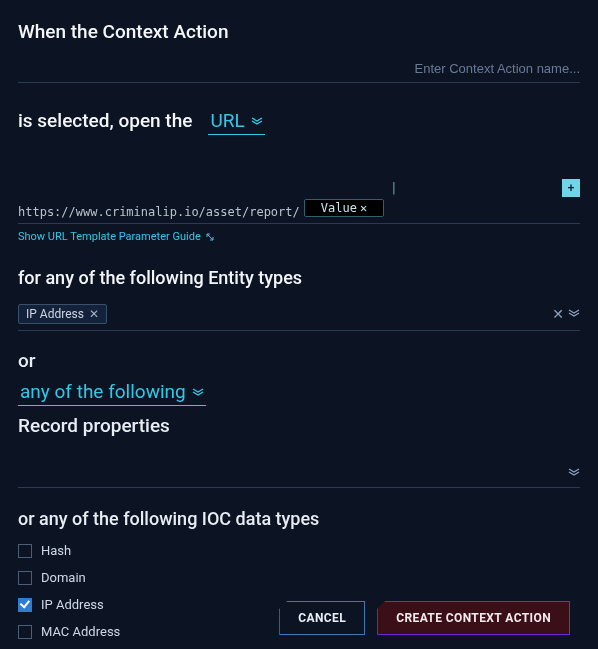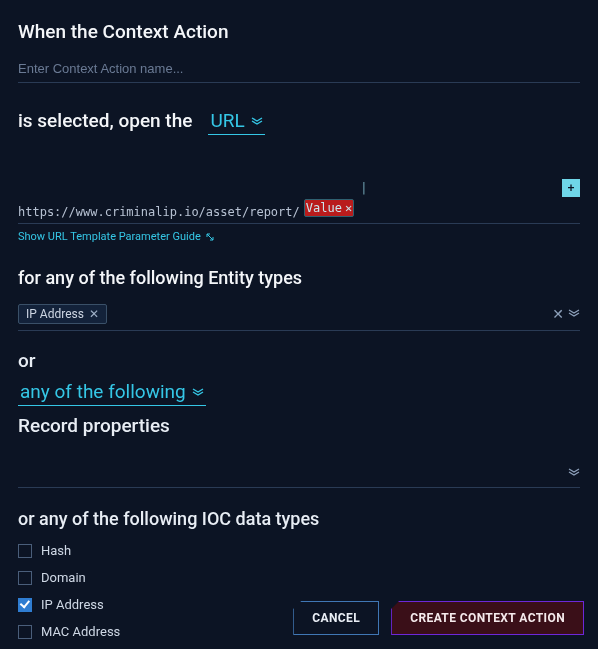--- a/index.html
+++ b/index.html
@@ -22,20 +22,21 @@
   .name-input {
     width: 100%;
     background: transparent;
     border: none;
     border-bottom: 1px solid #2a3b55;
     color: #e8edf4;
     font-size: 13px;
     padding: 4px 0 6px 0;
     outline: none;
     margin-bottom: 26px;
+    text-align: right;
   }
   .name-input::placeholder { color: #6a7a94; }
   .inline-row {
     display: flex;
     align-items: baseline;
     gap: 16px;
     font-size: 19px;
     font-weight: 500;
     color: #f4f6f9;
     margin-bottom: 18px;
@@ -60,24 +61,24 @@
     padding: 4px 0;
     gap: 4px;
     font-family: ui-monospace, Menlo, Consolas, monospace;
     font-size: 12px;
   }
   .url-text { color: #b7c2d3; white-space: nowrap; margin-top: 48px; }
   .token {
     display: inline-flex;
     align-items: center;
     gap: 3px;
-    background: #b91c1c;
+    background: #000000;
     border: 1px solid #2f6070;
     color: #cbe7ee;
-    padding: 1px 1px;
+    padding: 1px 16px;
     border-radius: 2px;
     font-size: 12px;
     margin-top: 40px;
   }
   .token .x { cursor:pointer; }
   .cursor-bar { color:#6ea0b0; margin-left:2px; }
   .plus-btn {
     margin-left: auto;
     width: 18px; height: 18px;
     background: #6fd6e8;
@@ -170,21 +171,21 @@
   .cb.checked::after {
     content:"";
     width:4px; height:7px;
     border:solid #fff;
     border-width:0 2px 2px 0;
     transform: rotate(40deg) translate(-1px,-1px);
   }
   .footer {
     position: absolute;
     bottom: 14px;
-    right: 14px;
+    right: 28px;
     display:flex;
     gap:12px;
   }
   .btn {
     font-size: 12px;
     font-weight: 700;
     letter-spacing: 0.4px;
     padding: 9px 18px;
     cursor:pointer;
     text-align:center;

